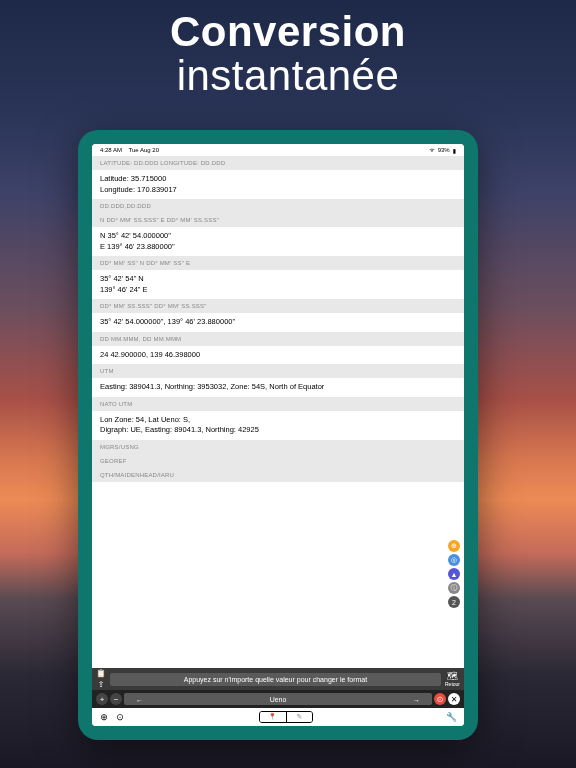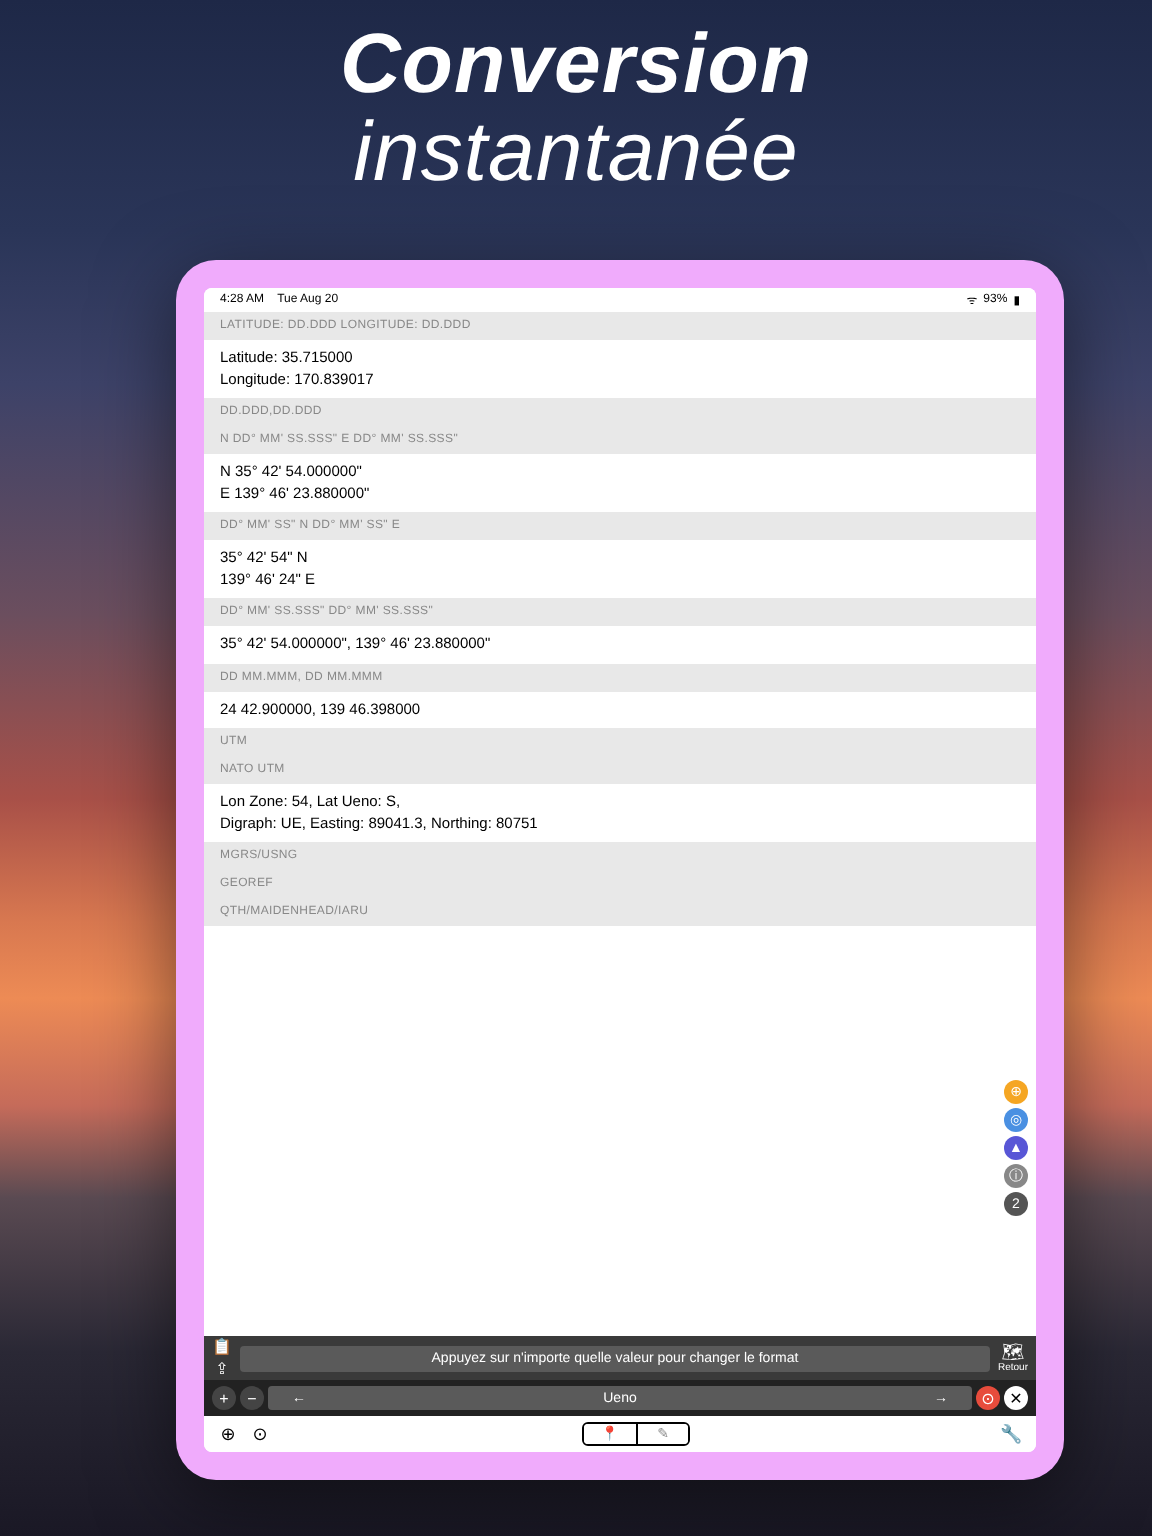--- a/index.html
+++ b/index.html
@@ -31,40 +31,39 @@
         #1a1825 100%);
     }
     .hero {
       position: absolute;
       top: 8px;
       left: 0;
       right: 0;
       text-align: center;
       color: #fff;
       z-index: 5;
-      font-style: italic;
     }
     .hero-line1 {
       font-size: 42px;
       font-weight: 600;
       letter-spacing: 0.5px;
     }
     .hero-line2 {
       font-size: 42px;
       font-weight: 300;
       letter-spacing: 0.5px;
       margin-top: -4px;
     }
     .device {
       position: absolute;
       top: 130px;
-      left: 88px;
-      width: 444px;
+      left: 78px;
+      width: 400px;
       height: 610px;
-      background: #f0abfc;
+      background: #0f766e;
       border-radius: 20px;
       padding: 14px;
       box-shadow: 0 10px 40px rgba(0,0,0,0.5);
       z-index: 10;
     }
     .screen {
       width: 100%;
       height: 100%;
       background: #fff;
       border-radius: 4px;
@@ -290,25 +289,28 @@
       <div class="section-value">
         <div>35° 42' 54.000000", 139° 46' 23.880000"</div>
       </div>
 
       <div class="section-header">DD MM.MMM, DD MM.MMM</div>
       <div class="section-value">
         <div>24 42.900000, 139 46.398000</div>
       </div>
 
       <div class="section-header">UTM</div>
+      <div class="section-value">
+        <div>Easting: 389041.3, Northing: 3953032, Zone: 54S, North of Equator</div>
+      </div>
 
       <div class="section-header">NATO UTM</div>
       <div class="section-value">
         <div>Lon Zone: 54, Lat Ueno: S,</div>
-        <div> Digraph: UE, Easting: 89041.3, Northing: 80751</div>
+        <div> Digraph: UE, Easting: 89041.3, Northing: 42925</div>
       </div>
 
       <div class="section-header">MGRS/USNG</div>
 
       <div class="section-header">GEOREF</div>
 
       <div class="section-header">QTH/MAIDENHEAD/IARU</div>
 
       <div class="side-icons">
         <div class="side-icon si-1">⊕</div>

